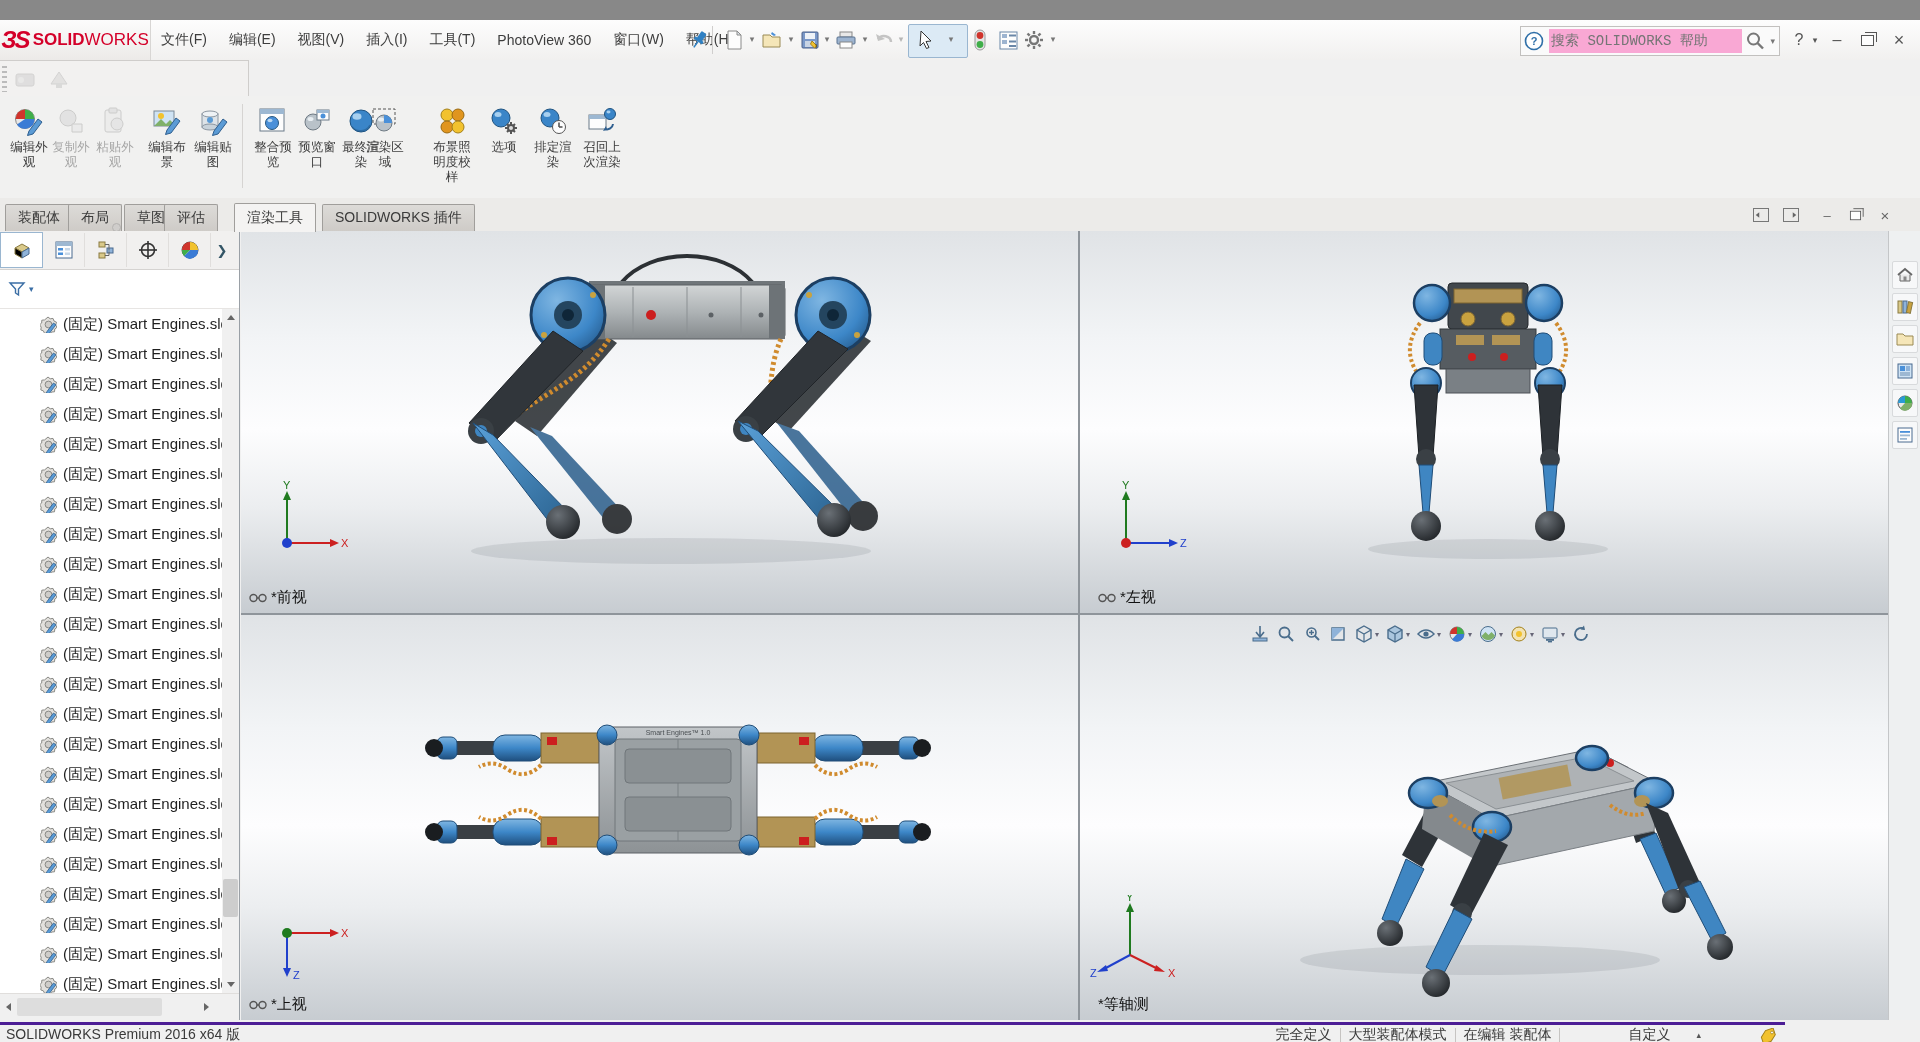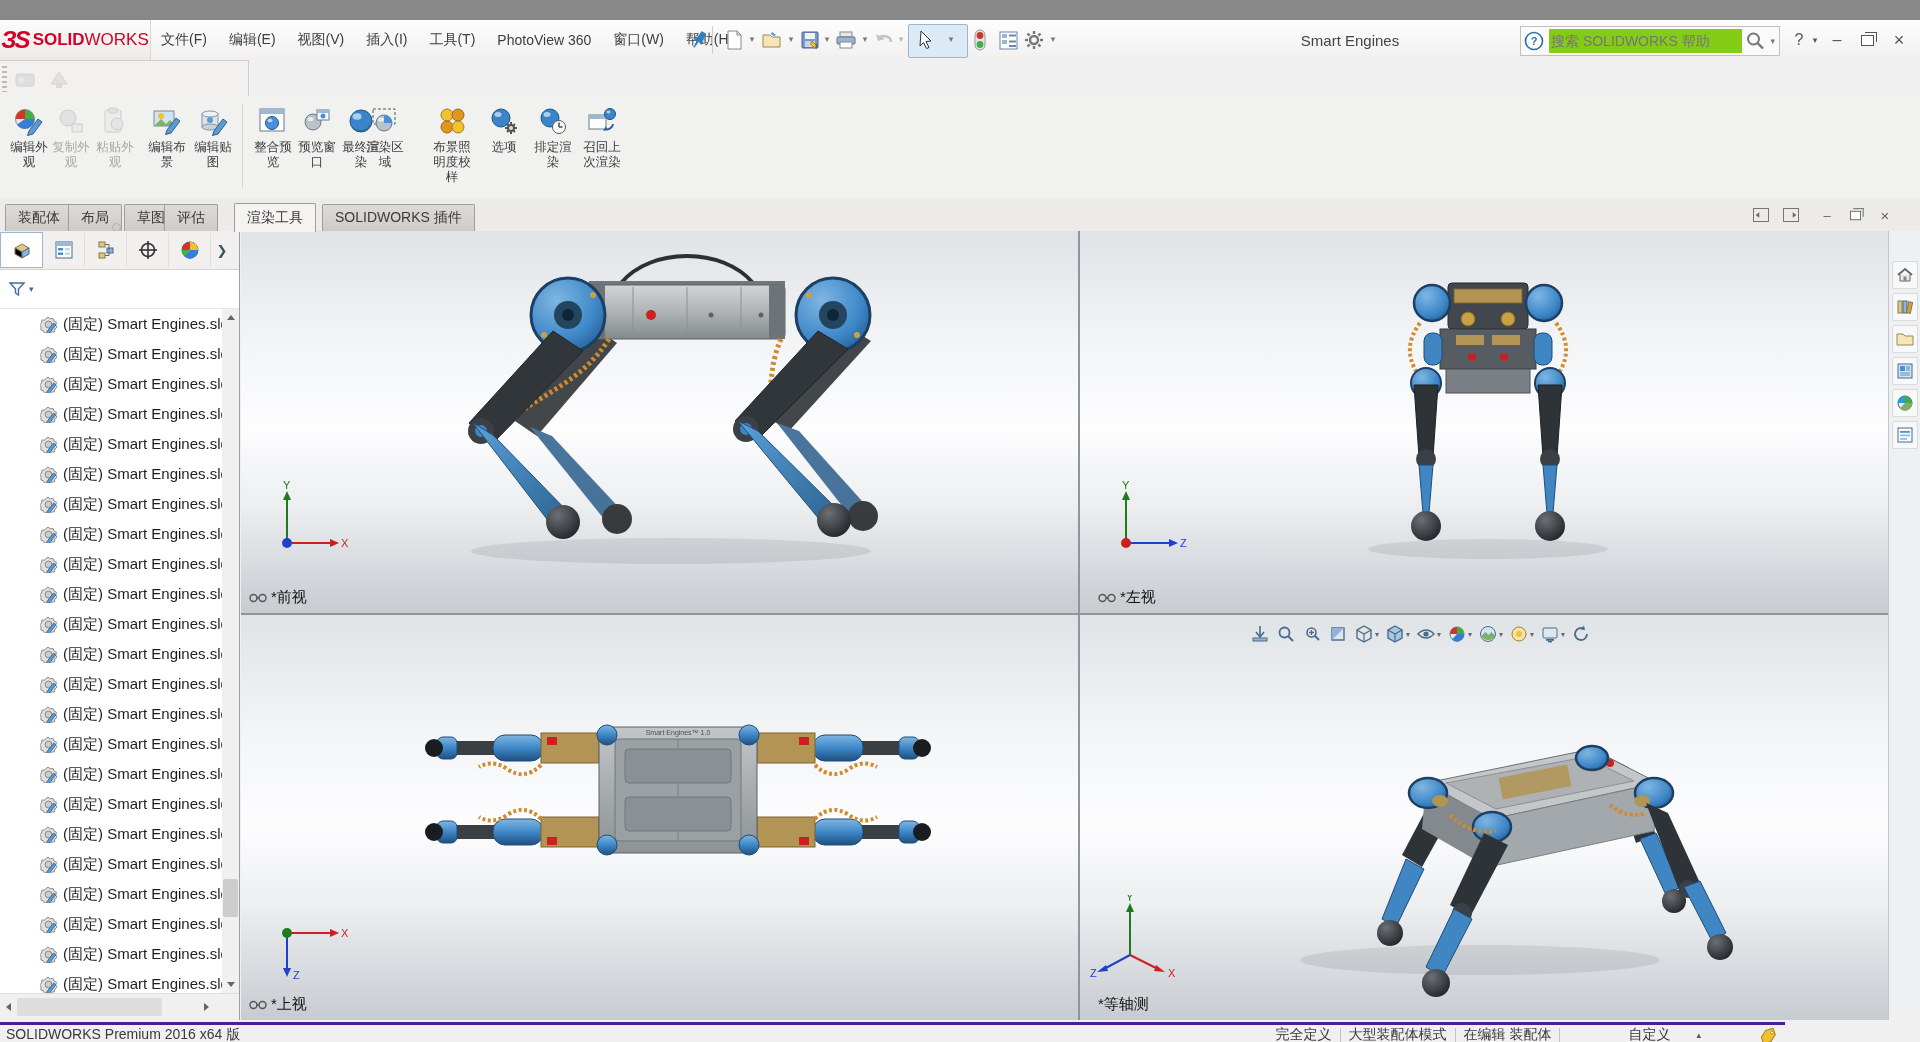--- a/index.html
+++ b/index.html
@@ -15,22 +15,22 @@
   .logo-word b{font-weight:bold;}
   .menu{top:0;height:40px;display:flex;align-items:flex-start;font-size:14px;color:#3d3d3d;}
   .menu-item{padding:0 11px;height:40px;display:flex;align-items:center;cursor:default;}
   #pin{left:688px;top:8px;width:22px;height:24px;}
   .qsep{top:6px;width:1px;height:28px;background:#d0cecd;}
   .qbtn{top:7px;width:24px;height:26px;display:flex;align-items:center;justify-content:center;}
   .qdrop{top:14px;width:10px;height:12px;font-size:9px;color:#777;text-align:center;}
   #selbox{left:908px;top:4px;width:58px;height:32px;border:1px solid #9ab6d0;background:#dceaf5;border-radius:2px;}
   #doc-title{top:0;height:40px;left:1200px;width:300px;display:flex;align-items:center;justify-content:center;font-size:15px;color:#444;}
   #searchbox{left:1520px;top:6px;width:258px;height:28px;border:1px solid #c2c0be;background:#fafafa;display:flex;align-items:center;}
-  #searchbox input{border:0;outline:0;background:#84cc16;height:22px;flex:1;margin:0 2px;font-size:14px;color:#555;
-                   font-family:Liberation Sans, sans-serif;}
+  #searchbox input{border:0;outline:0;background:#f9a8d4;height:22px;flex:1;margin:0 2px;font-size:14px;color:#555;
+                   font-family:Liberation Mono, monospace;}
   .win-glyph{top:8px;width:26px;height:24px;display:flex;align-items:center;justify-content:center;font-size:16px;color:#555;}
   .restore-sq{position:relative;width:11px;height:9px;border:1px solid #555;background:#fdfdfd;}
   .restore-sq::before{content:"";position:absolute;left:3px;top:-4px;width:11px;height:9px;border:1px solid #555;border-bottom:0;border-left:0;}
   
   #subbar{left:0;top:40px;width:1920px;height:36px;background:#f0f0f0;}
   #subbar-box{left:0;top:0;width:248px;height:36px;border:1px solid #cfcdcb;border-left:0;background:#f2f1f0;}
   .grip{left:2px;top:5px;width:5px;height:26px;background:repeating-linear-gradient(#bbb 0 2px,transparent 2px 5px);}
   .ghost-ico{top:5px;width:26px;height:26px;opacity:.35;}
   
   #ribbon{left:0;top:76px;width:1920px;height:102px;background:#f1f1f0;border-bottom:1px solid #d4d2d0;}
@@ -202,21 +202,20 @@
               <line x1="3.5" y1="3.5" x2="5.7" y2="5.7"></line>
               <line x1="14.3" y1="14.3" x2="16.5" y2="16.5"></line>
               <line x1="3.5" y1="16.5" x2="5.7" y2="14.3"></line>
               <line x1="14.3" y1="5.7" x2="16.5" y2="3.5"></line>
             </g>
           </g>
         </svg>
     </div>
     <div class="abs qdrop" style="left:1048px;">▾</div>
 
-    <div class="abs" id="doc-title">Smart Engines</div>
 
     <div class="abs" id="searchbox">
       <svg width="20" height="20" viewBox="0 0 20 20" style="margin:0 3px;flex:none;">
           <circle cx="10" cy="10" r="8.5" fill="#fff" stroke="#2f6fa8" stroke-width="1.6"></circle>
           <text x="10" y="14" font-size="11" text-anchor="middle" fill="#2f6fa8" font-weight="bold">?</text>
         </svg>
       <input placeholder="搜索 SOLIDWORKS 帮助" style="">
       <svg width="22" height="22" viewBox="0 0 22 22" style="flex:none;">
           <circle cx="9.5" cy="9" r="5.5" fill="none" stroke="#777" stroke-width="2"></circle>
           <line x1="13.5" y1="13" x2="19" y2="18.5" stroke="#777" stroke-width="2.4"></line>

